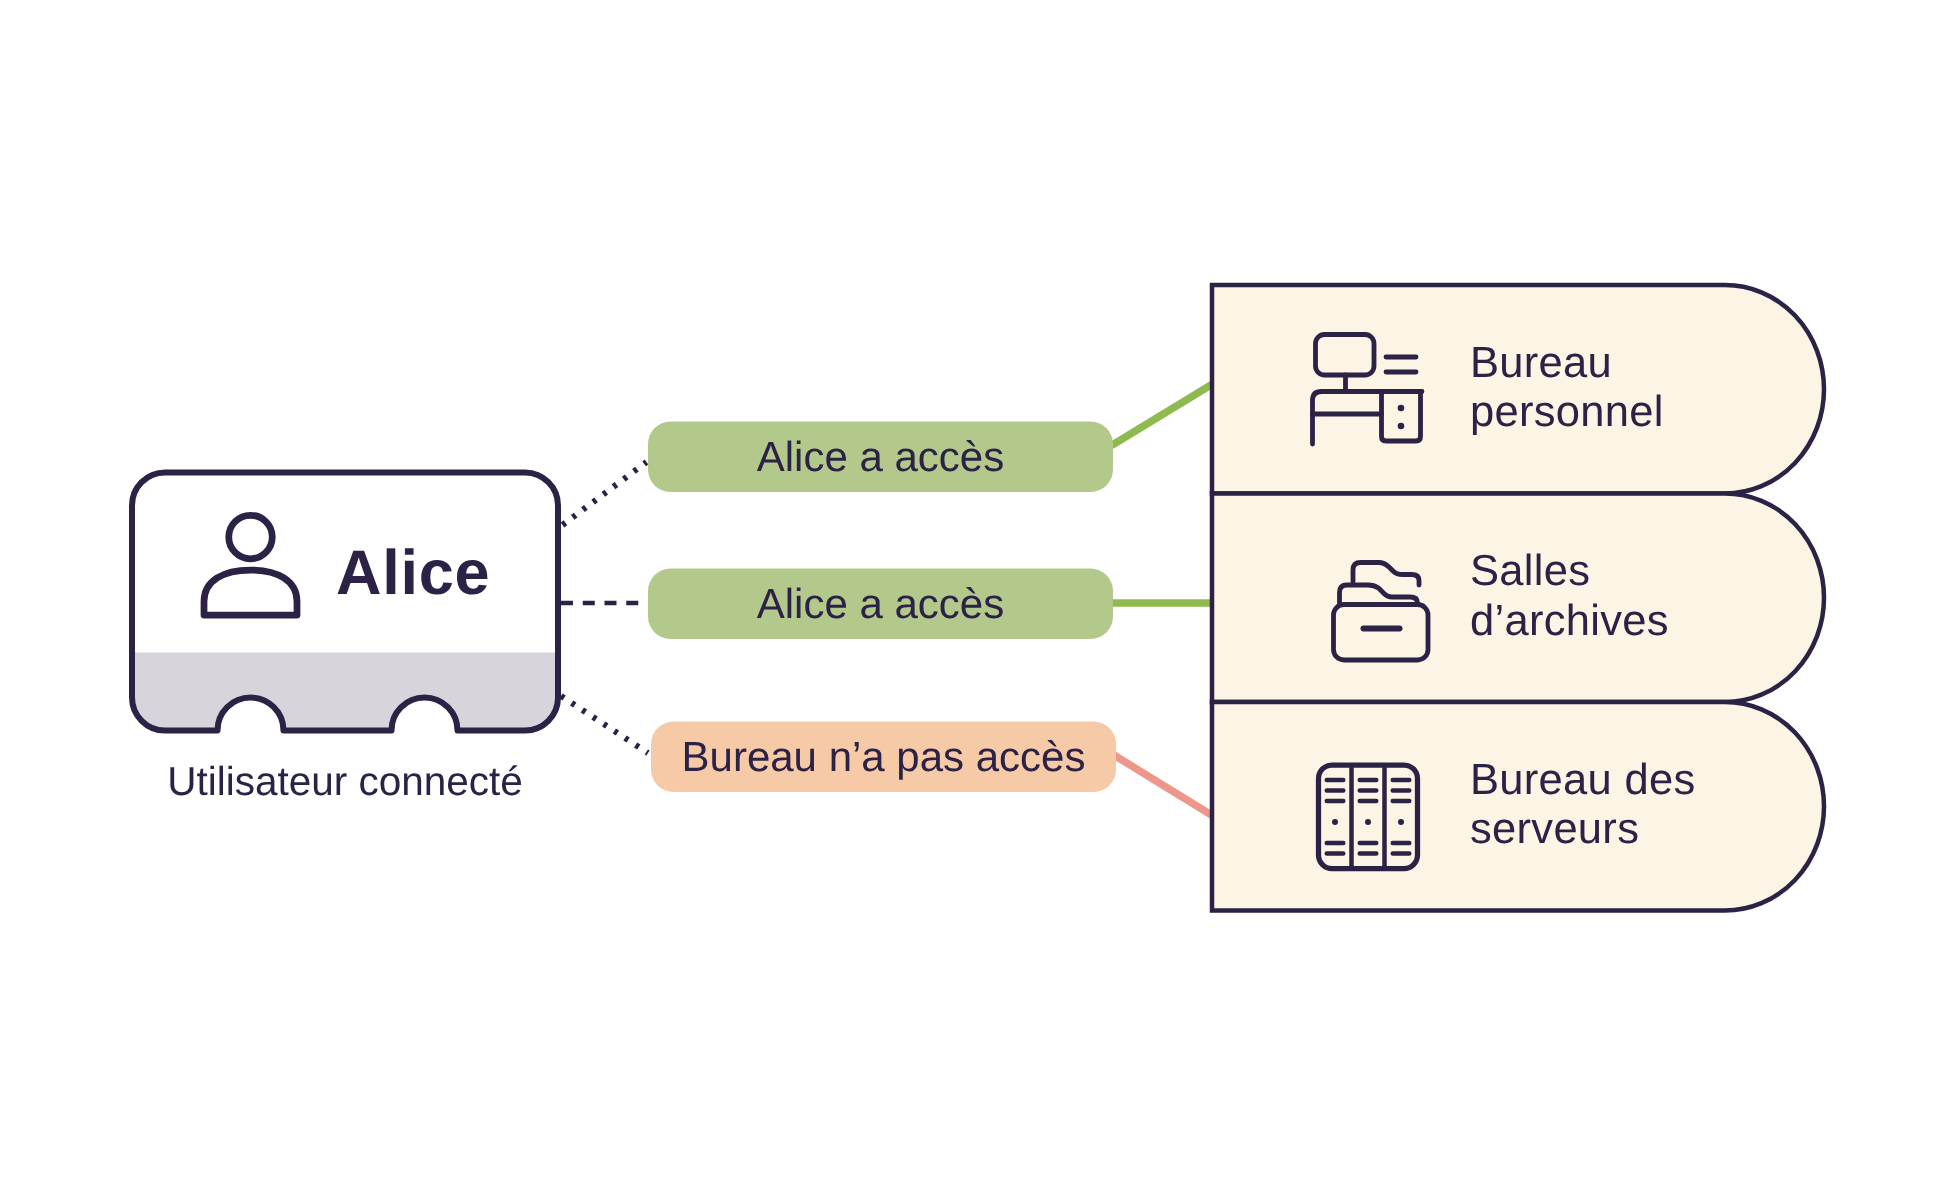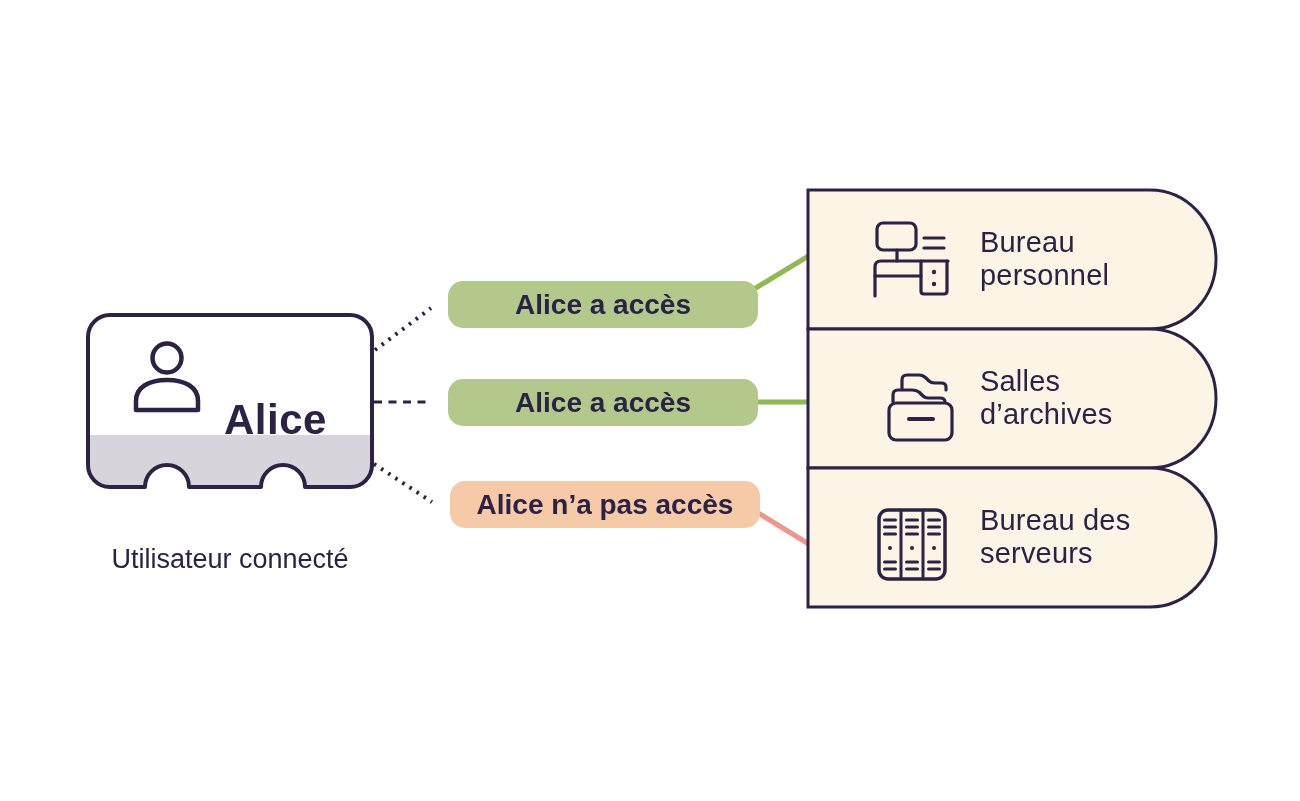--- a/index.html
+++ b/index.html
@@ -7,26 +7,26 @@
     --green-badge:#b3c98c; --green-line:#8eba50;
     --salmon-badge:#f6c9a7; --salmon-line:#ef968b;
     --white:#ffffff;
   }
   html,body{margin:0;padding:0;}
   body{font-family:"Liberation Sans",sans-serif;background:#fff;}
   .stage{position:relative;width:1300px;height:801px;background:#fff;overflow:hidden;}
   svg{position:absolute;left:0;top:0;}
   .stroke-dark{stroke:var(--dark);fill:none;stroke-linecap:round;stroke-linejoin:round;}
   .fill-dark{fill:var(--dark);stroke:none;}
-  .overlay{position:absolute;color:var(--dark);margin-top:38px;}
+  .overlay{position:absolute;color:var(--dark);}
   .alice-name{left:224px;top:358px;font-size:42px;font-weight:700;letter-spacing:0.5px;}
   .caption{left:68px;top:506px;width:324px;text-align:center;font-size:27px;}
   .badge{position:absolute;width:310px;height:47px;border-radius:15px;
          display:flex;align-items:center;justify-content:center;
-         font-size:28px;font-weight:700;color:var(--dark);margin-left:16px;}
+         font-size:28px;font-weight:400;color:var(--dark);}
   .badge-granted{background:var(--green-badge);}
   .badge-denied{background:var(--salmon-badge);}
   .badge-1{left:432px;top:281px;}
   .badge-2{left:432px;top:379px;}
   .badge-3{left:434px;top:481px;}
   .room-label{position:absolute;left:980px;font-size:29px;line-height:33px;
               white-space:pre-line;color:var(--dark);letter-spacing:0.2px;}
   .room-label-1{top:226px;}
   .room-label-2{top:365px;}
   .room-label-3{top:504px;}
@@ -125,21 +125,21 @@
   <div class="overlay alice-name">Alice</div>
   <div class="overlay caption">Utilisateur connecté</div>
 
   <div class="badge badge-granted badge-1">
     <span>Alice a accès</span>
   </div>
   <div class="badge badge-granted badge-2">
     <span>Alice a accès</span>
   </div>
   <div class="badge badge-denied badge-3">
-    <span>Alice n’a pas accès</span>
+    <span>Bureau n’a pas accès</span>
   </div>
 
   <div class="room-label room-label-2">Salles
 d’archives</div>
   <div class="room-label room-label-1">Bureau
 personnel</div>
   <div class="room-label room-label-3">Bureau des
 serveurs</div>
 
 </div>

